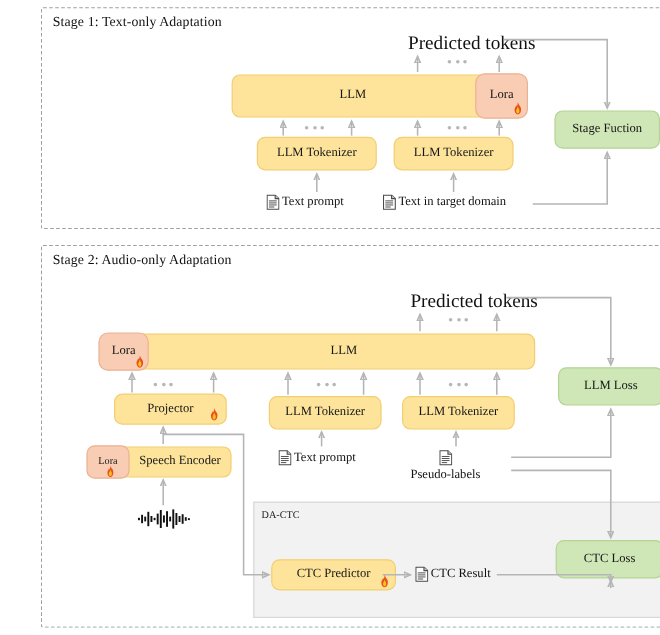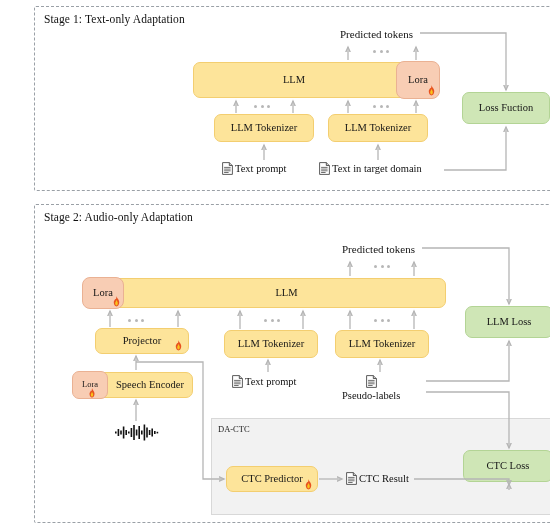--- a/index.html
+++ b/index.html
@@ -84,40 +84,40 @@
   #s2-tok-a{left:196px;top:330px;width:94px;height:28px;}
   #s2-tok-b{left:307px;top:330px;width:94px;height:28px;}
   #s2-llmloss{left:437px;top:306px;width:88px;height:32px;}
 
   
   #dactc-panel{
     position:absolute;left:183px;top:418px;width:352px;height:97px;
     background:#f2f2f2;border:1px solid #d8d8d8;box-sizing:border-box;
   }
   #dactc-label{position:absolute;left:190px;top:424px;font-size:8.5px;color:#222;}
-  #s2-ctcpred{left:198px;top:466px;width:92px;height:26px;}
+  #s2-ctcpred{left:198px;top:466px;width:104px;height:26px;}
   #s2-ctcloss{left:435px;top:450px;width:90px;height:32px;}
 
   
   .doc-node{
     position:absolute;display:flex;align-items:center;gap:2px;
     font-size:10.5px;white-space:nowrap;color:#111;
   }
   #s1-textprompt{left:194px;top:162px;}
   #s1-textdomain{left:291px;top:162px;}
   #s2-textprompt{left:204px;top:375px;}
   #s2-pseudo{left:314px;top:375px;flex-direction:column;}
   #s2-ctcresult{left:318px;top:472px;}
 
   .doc-icon{
     position:relative;width:11px;height:13px;flex:none;display:inline-block;
   }
 
   
-  .plain-label{position:absolute;font-size:11px;white-space:nowrap;color:#111;}
+  .plain-label{position:absolute;font-size:16px;white-space:nowrap;color:#111;}
   #s1-predtokens{left:312px;top:28px;}
   #s2-predtokens{left:314px;top:243px;}
 
   
   .dots{position:absolute;display:flex;gap:3.5px;align-items:center;}
   .dots i{display:block;width:3px;height:3px;border-radius:50%;background:#b7b7b7;}
 
   
   .flame{position:absolute;width:9px;height:11px;z-index:6;}
 
@@ -217,21 +217,21 @@
       <i></i>
       <i></i>
     </div>
   <div class="dots" style="left:345px;top:105px;">
       <i></i>
       <i></i>
       <i></i>
     </div>
 
   <div class="box green" id="s1-loss">
-    <span>Loss Fuction</span>
+    <span>Stage Fuction</span>
   </div>
 
   <div class="plain-label" id="s1-predtokens">Predicted tokens</div>
 
   <div class="doc-node" id="s1-textprompt">
     <span class="doc-icon">
       <svg viewBox="0 0 11 13" width="11" height="13">
         <path d="M0.6 0.6 H7.3 L10.4 3.5 V12.4 H0.6 Z" fill="#ffffff" stroke="#4a4a4a" stroke-width="0.9"></path>
         <path d="M7.3 0.6 V3.5 H10.4" fill="#c9c9c9" stroke="#4a4a4a" stroke-width="0.9"></path>
         <g stroke="#4a4a4a" stroke-width="0.8">

